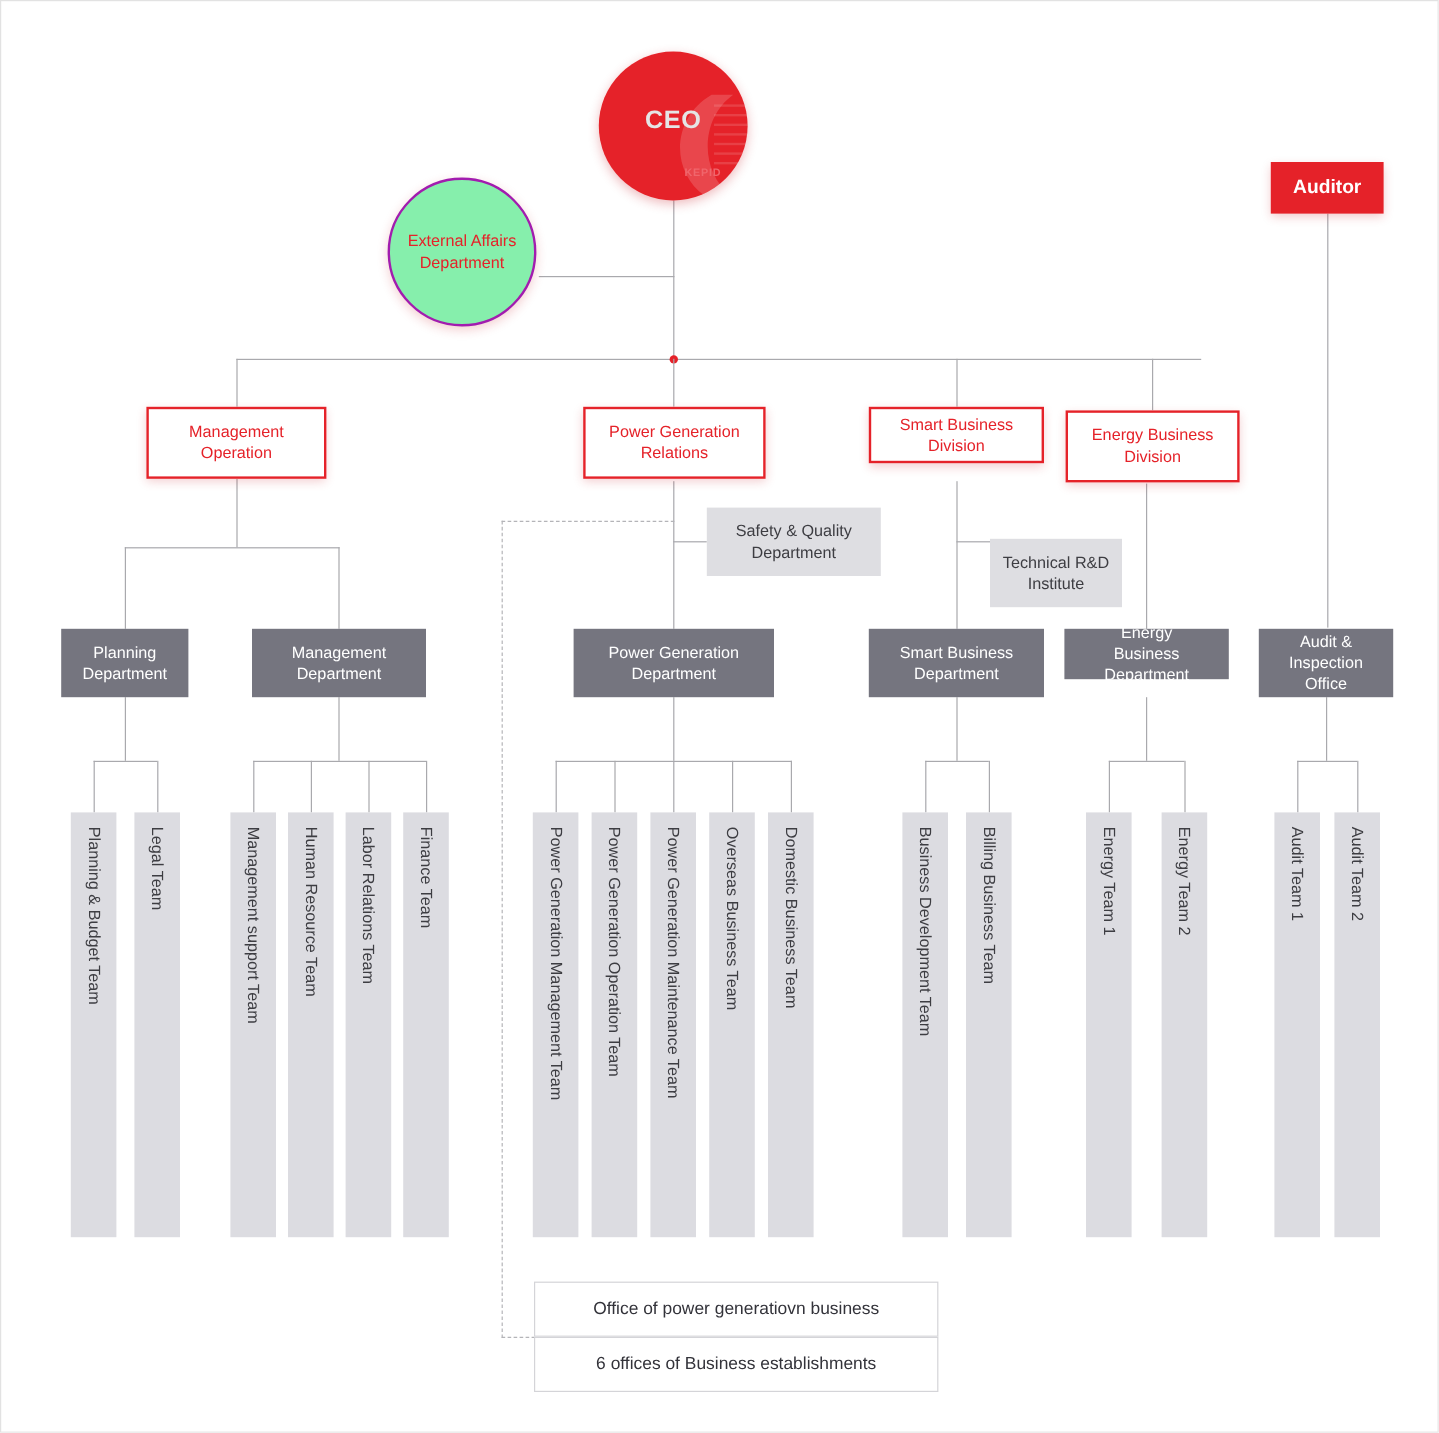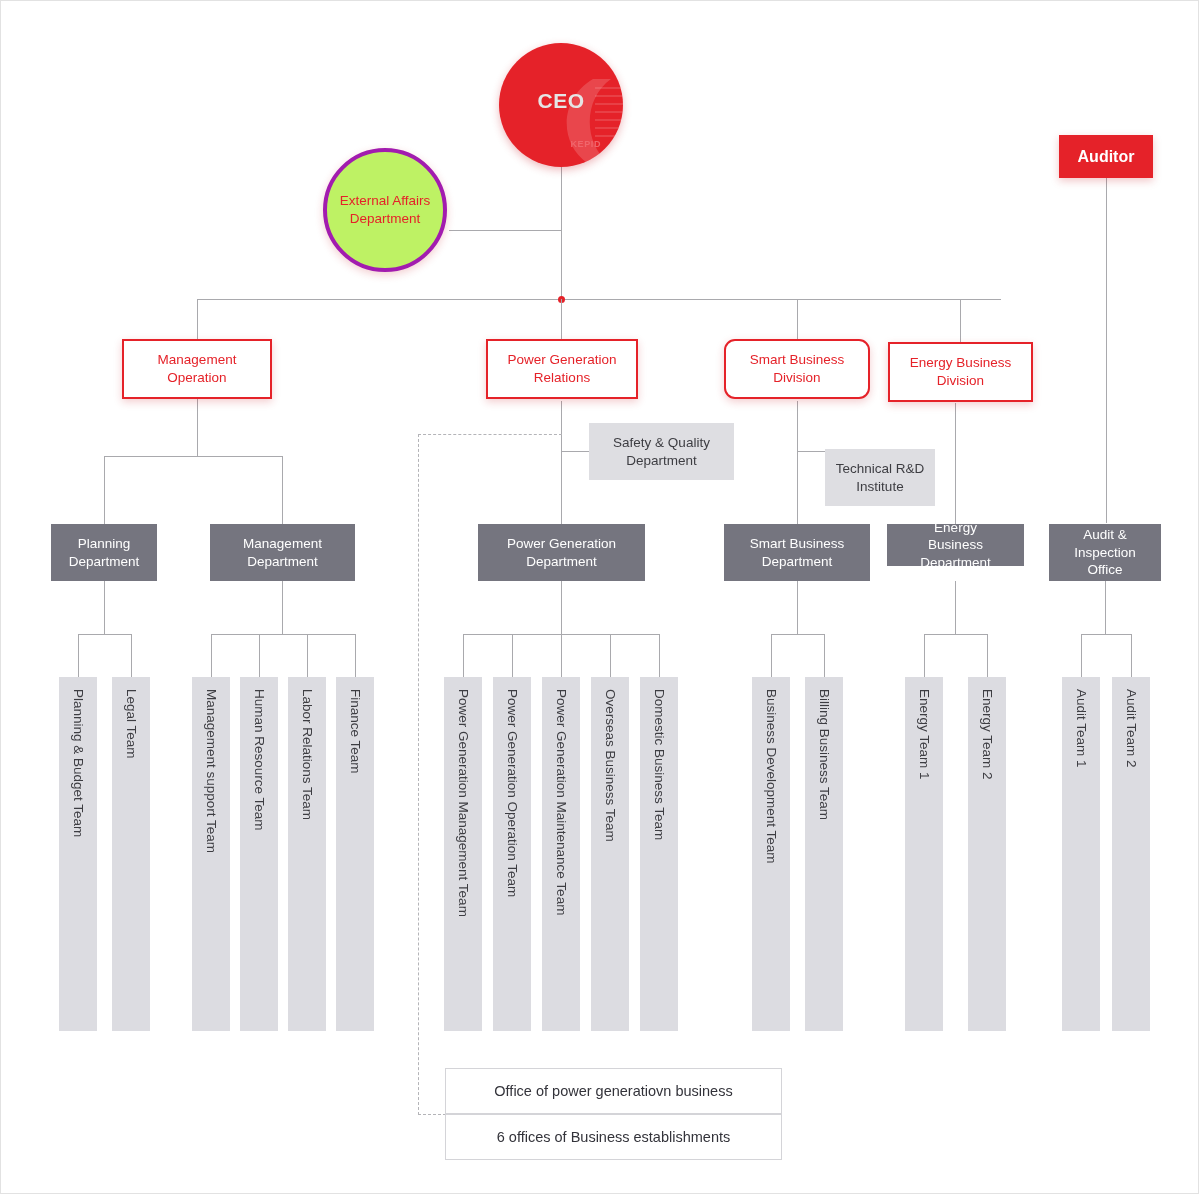--- a/index.html
+++ b/index.html
@@ -88,22 +88,22 @@
     letter-spacing: 0.6px;
     z-index: 2;
   }
 
   
   .circle-node {
     position: absolute;
     width: 124px;
     height: 124px;
     border-radius: 50%;
-    background: #bef264;
-    border: 4px solid #a21caf;
+    background: #86efac;
+    border: 2px solid #a21caf;
     box-shadow: 0 3px 9px rgba(200,30,40,0.22);
     display: flex;
     align-items: center;
     justify-content: center;
     text-align: center;
     color: #e52229;
     font-size: 13.5px;
     line-height: 1.35;
     box-sizing: border-box;
   }
@@ -292,21 +292,21 @@
     <div class="ceo-mark-text">KEPID</div>
     <div class="ceo-label">CEO</div>
   </div>
 
   <div class="circle-node" style="left:322px; top:147px;">External Affairs Department</div>
 
   <div class="node-red-solid" style="left:1058px; top:134px; width:94px; height:43px;">Auditor</div>
 
   <div class="node-division" style="left:121px; top:338px; width:150px; height:60px;">Management Operation</div>
   <div class="node-division" style="left:485px; top:338px; width:152px; height:60px;">Power Generation Relations</div>
-  <div class="node-division" style="left:723px; top:338px; width:146px; height:60px;border-radius:11px;">Smart Business Division</div>
+  <div class="node-division" style="left:723px; top:338px; width:146px; height:47px;">Smart Business Division</div>
   <div class="node-division" style="left:887px; top:341px; width:145px; height:60px;">Energy Business Division</div>
 
   <div class="node-support" style="left:588px; top:422px; width:145px; height:57px;">Safety &amp; Quality Department</div>
   <div class="node-support" style="left:824px; top:422px; width:110px; height:57px;margin-top:26px;">Technical R&amp;D Institute</div>
 
   <div class="node-dept" style="left:50px; top:523px; width:106px; height:57px;">Planning Department</div>
   <div class="node-dept" style="left:209px; top:523px; width:145px; height:57px;">Management Department</div>
   <div class="node-dept" style="left:477px; top:523px; width:167px; height:57px;">Power Generation Department</div>
   <div class="node-dept" style="left:723px; top:523px; width:146px; height:57px;">Smart Business Department</div>
   <div class="node-dept" style="left:886px; top:523px; width:137px; height:42px;">Energy Business Department</div>

